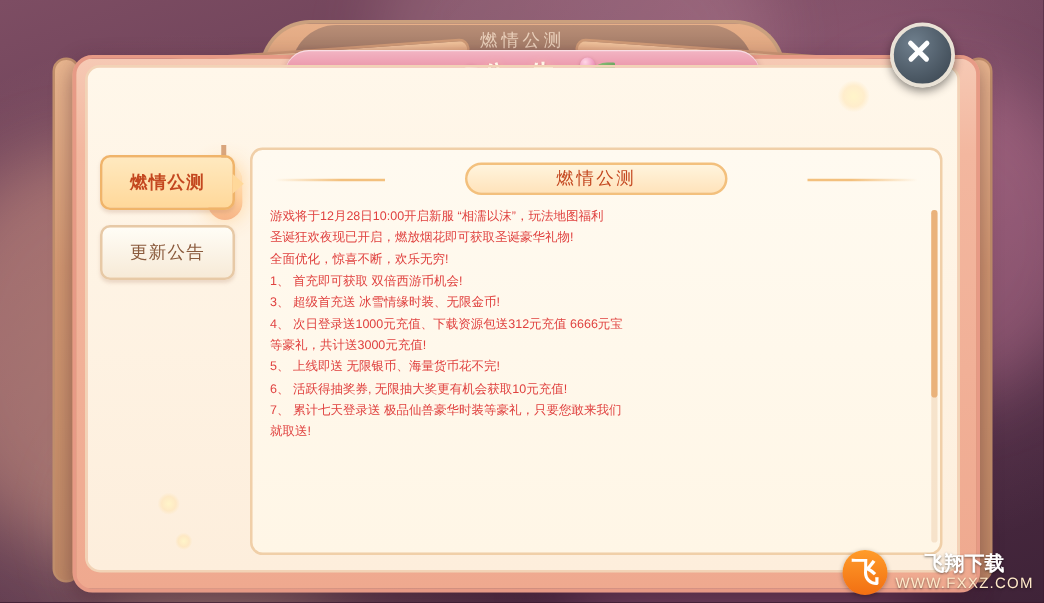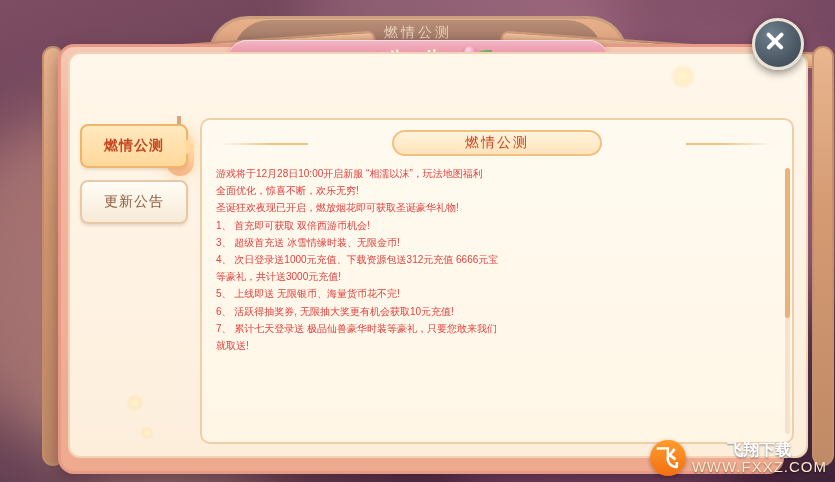--- a/index.html
+++ b/index.html
@@ -36,21 +36,20 @@
   .bg-blob.b4 { right: 90px; bottom: -60px; width: 300px; height: 200px; background: rgba(180,110,150,0.35); }
   .bg-blob.b5 { left: 300px; top: -80px; width: 320px; height: 220px; background: rgba(255,200,210,0.18); }
 
   
   .panel {
     position: absolute;
     left: 58px;
     top: 16px;
     width: 720px;
     height: 452px;
-    padding-left: 40px;
   }
   .panel-frame {
     position: absolute;
     left: 0;
     top: 28px;
     width: 720px;
     height: 424px;
     border-radius: 16px;
     background: linear-gradient(180deg, #f6c9b4 0%, #f3b79f 18%, #efa98f 100%);
     box-shadow: 0 6px 18px rgba(60,20,40,0.45);
@@ -369,21 +368,21 @@
     line-height: 1.1;
   }
   .wm-main {
     font-size: 16px;
     font-weight: bold;
     color: #ffffff;
     text-shadow: 0 1px 2px rgba(0,0,0,0.5);
     text-align: center;
   }
   .wm-sub {
-    font-size: 15px;
+    font-size: 12px;
     color: #ffe9c9;
     letter-spacing: 1px;
     text-shadow: 0 1px 2px rgba(0,0,0,0.5);
   }
 </style>
 </head>
 <body>
 
 <div id="app">
 
@@ -437,22 +436,22 @@
           </div>
         </div>
 
         <div class="main">
           <div class="title-rule left"></div>
           <div class="title-rule right"></div>
           <div class="main-title">燃情公测</div>
 
           <div class="article">
             <p class="hl-pink">游戏将于12月28日10:00开启新服 “相濡以沫”，玩法地图福利</p>
+            <p class="hl-pink">圣诞狂欢夜现已开启，燃放烟花即可获取圣诞豪华礼物!</p>
             <p class="hl-pink">全面优化，惊喜不断，欢乐无穷!</p>
-            <p class="hl-pink">圣诞狂欢夜现已开启，燃放烟花即可获取圣诞豪华礼物!</p>
             <p class="hl-pink">1、 首充即可获取 双倍西游币机会!</p>
             <p class="hl-pink">3、 超级首充送 冰雪情缘时装、无限金币!</p>
             <p class="hl-pink">4、 次日登录送1000元充值、下载资源包送312元充值 6666元宝</p>
             <p class="hl-pink">等豪礼，共计送3000元充值!</p>
             <p class="hl-pink">5、 上线即送 无限银币、海量货币花不完!</p>
             <p class="hl-pink">6、 活跃得抽奖券, 无限抽大奖更有机会获取10元充值!</p>
             <p class="hl-pink">7、 累计七天登录送 极品仙兽豪华时装等豪礼，只要您敢来我们</p>
             <p class="hl-pink">就取送!</p>
 
             <p class="hl-pink"></p>

